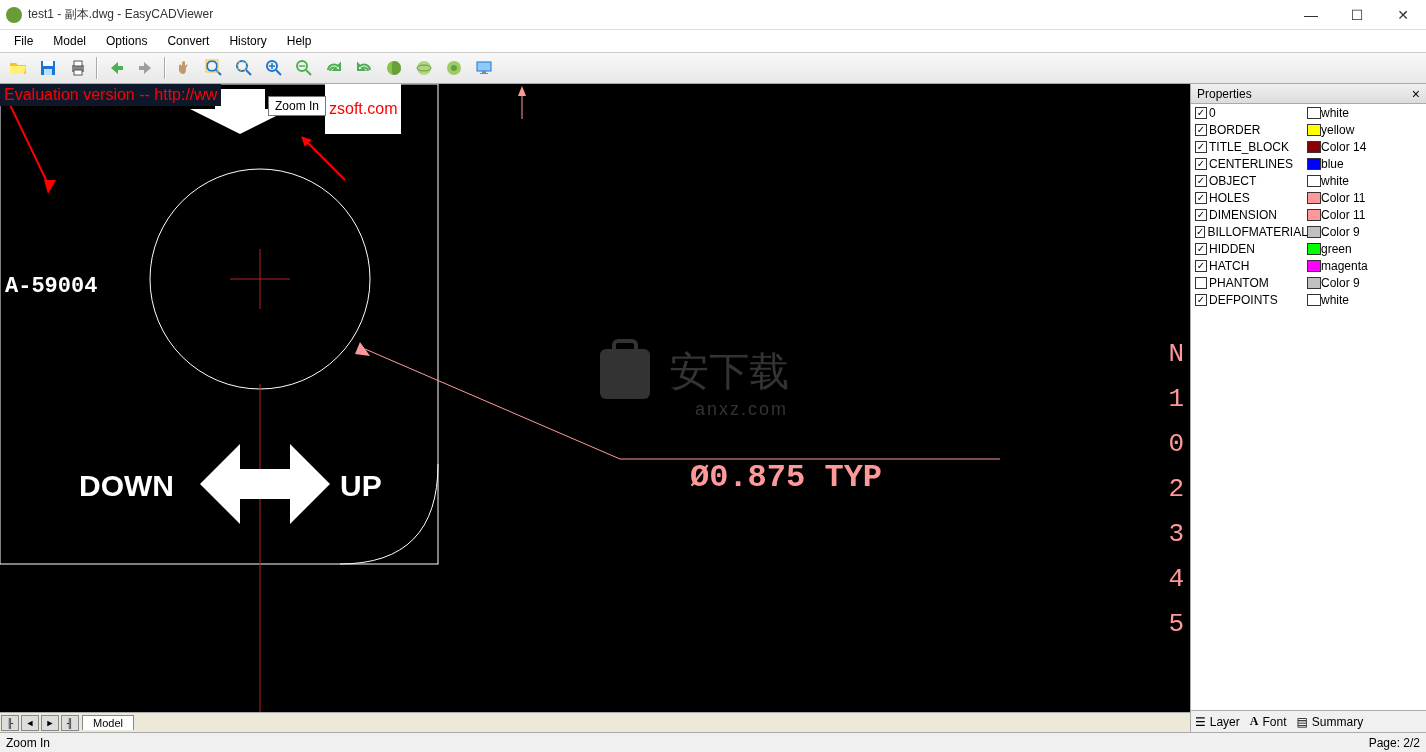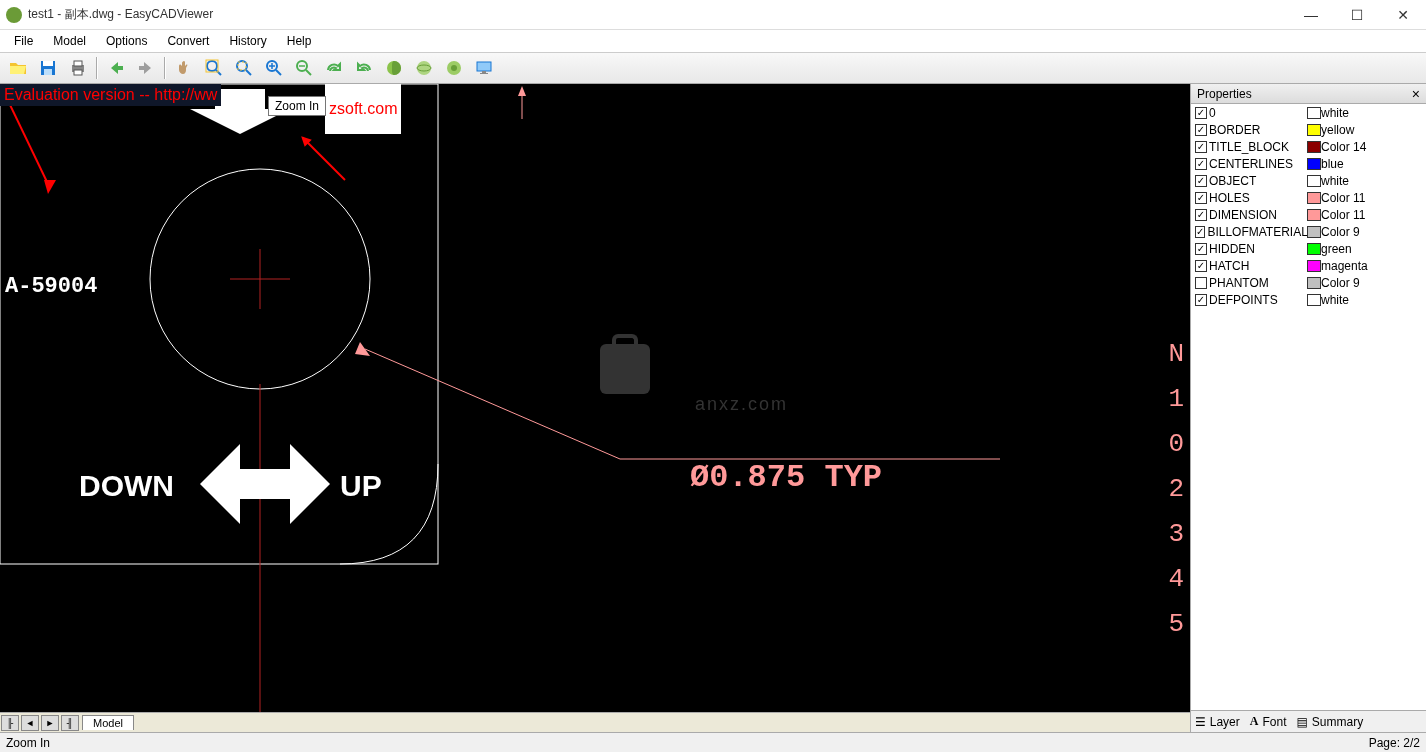--- a/index.html
+++ b/index.html
@@ -237,20 +237,21 @@
 
       <div class="cad-text" style="left:5px; top:190px; font-size:22px; font-family:'Courier New';">A-59004</div>
       <div class="cad-text" style="left:79px; top:385px; font-size:30px;">DOWN</div>
       <div class="cad-text" style="left:340px; top:385px; font-size:30px;">UP</div>
       <div class="cad-text cad-pink" style="left:690px; top:375px; font-size:32px;">Ø0.875 TYP</div>
 
       <div style="position:absolute; left:600px; top:260px; color:#555; font-size:40px; font-family:sans-serif; opacity:.6;">
         <span style="display:inline-block;width:50px;height:50px;background:#555;border-radius:6px;vertical-align:middle;margin-right:8px;position:relative;">
           <span style="position:absolute;top:-10px;left:12px;width:26px;height:12px;border:4px solid #555;border-bottom:none;border-radius:6px 6px 0 0;"></span>
         </span>
+        <span>安下载</span>
         <div style="font-size:18px; letter-spacing:2px; margin-left:95px;">anxz.com</div>
       </div>
 
       <div class="side-num" style="top:255px;">N</div>
       <div class="side-num" style="top:300px;">1</div>
       <div class="side-num" style="top:345px;">0</div>
       <div class="side-num" style="top:390px;">2</div>
       <div class="side-num" style="top:435px;">3</div>
       <div class="side-num" style="top:480px;">4</div>
       <div class="side-num" style="top:525px;">5</div>

